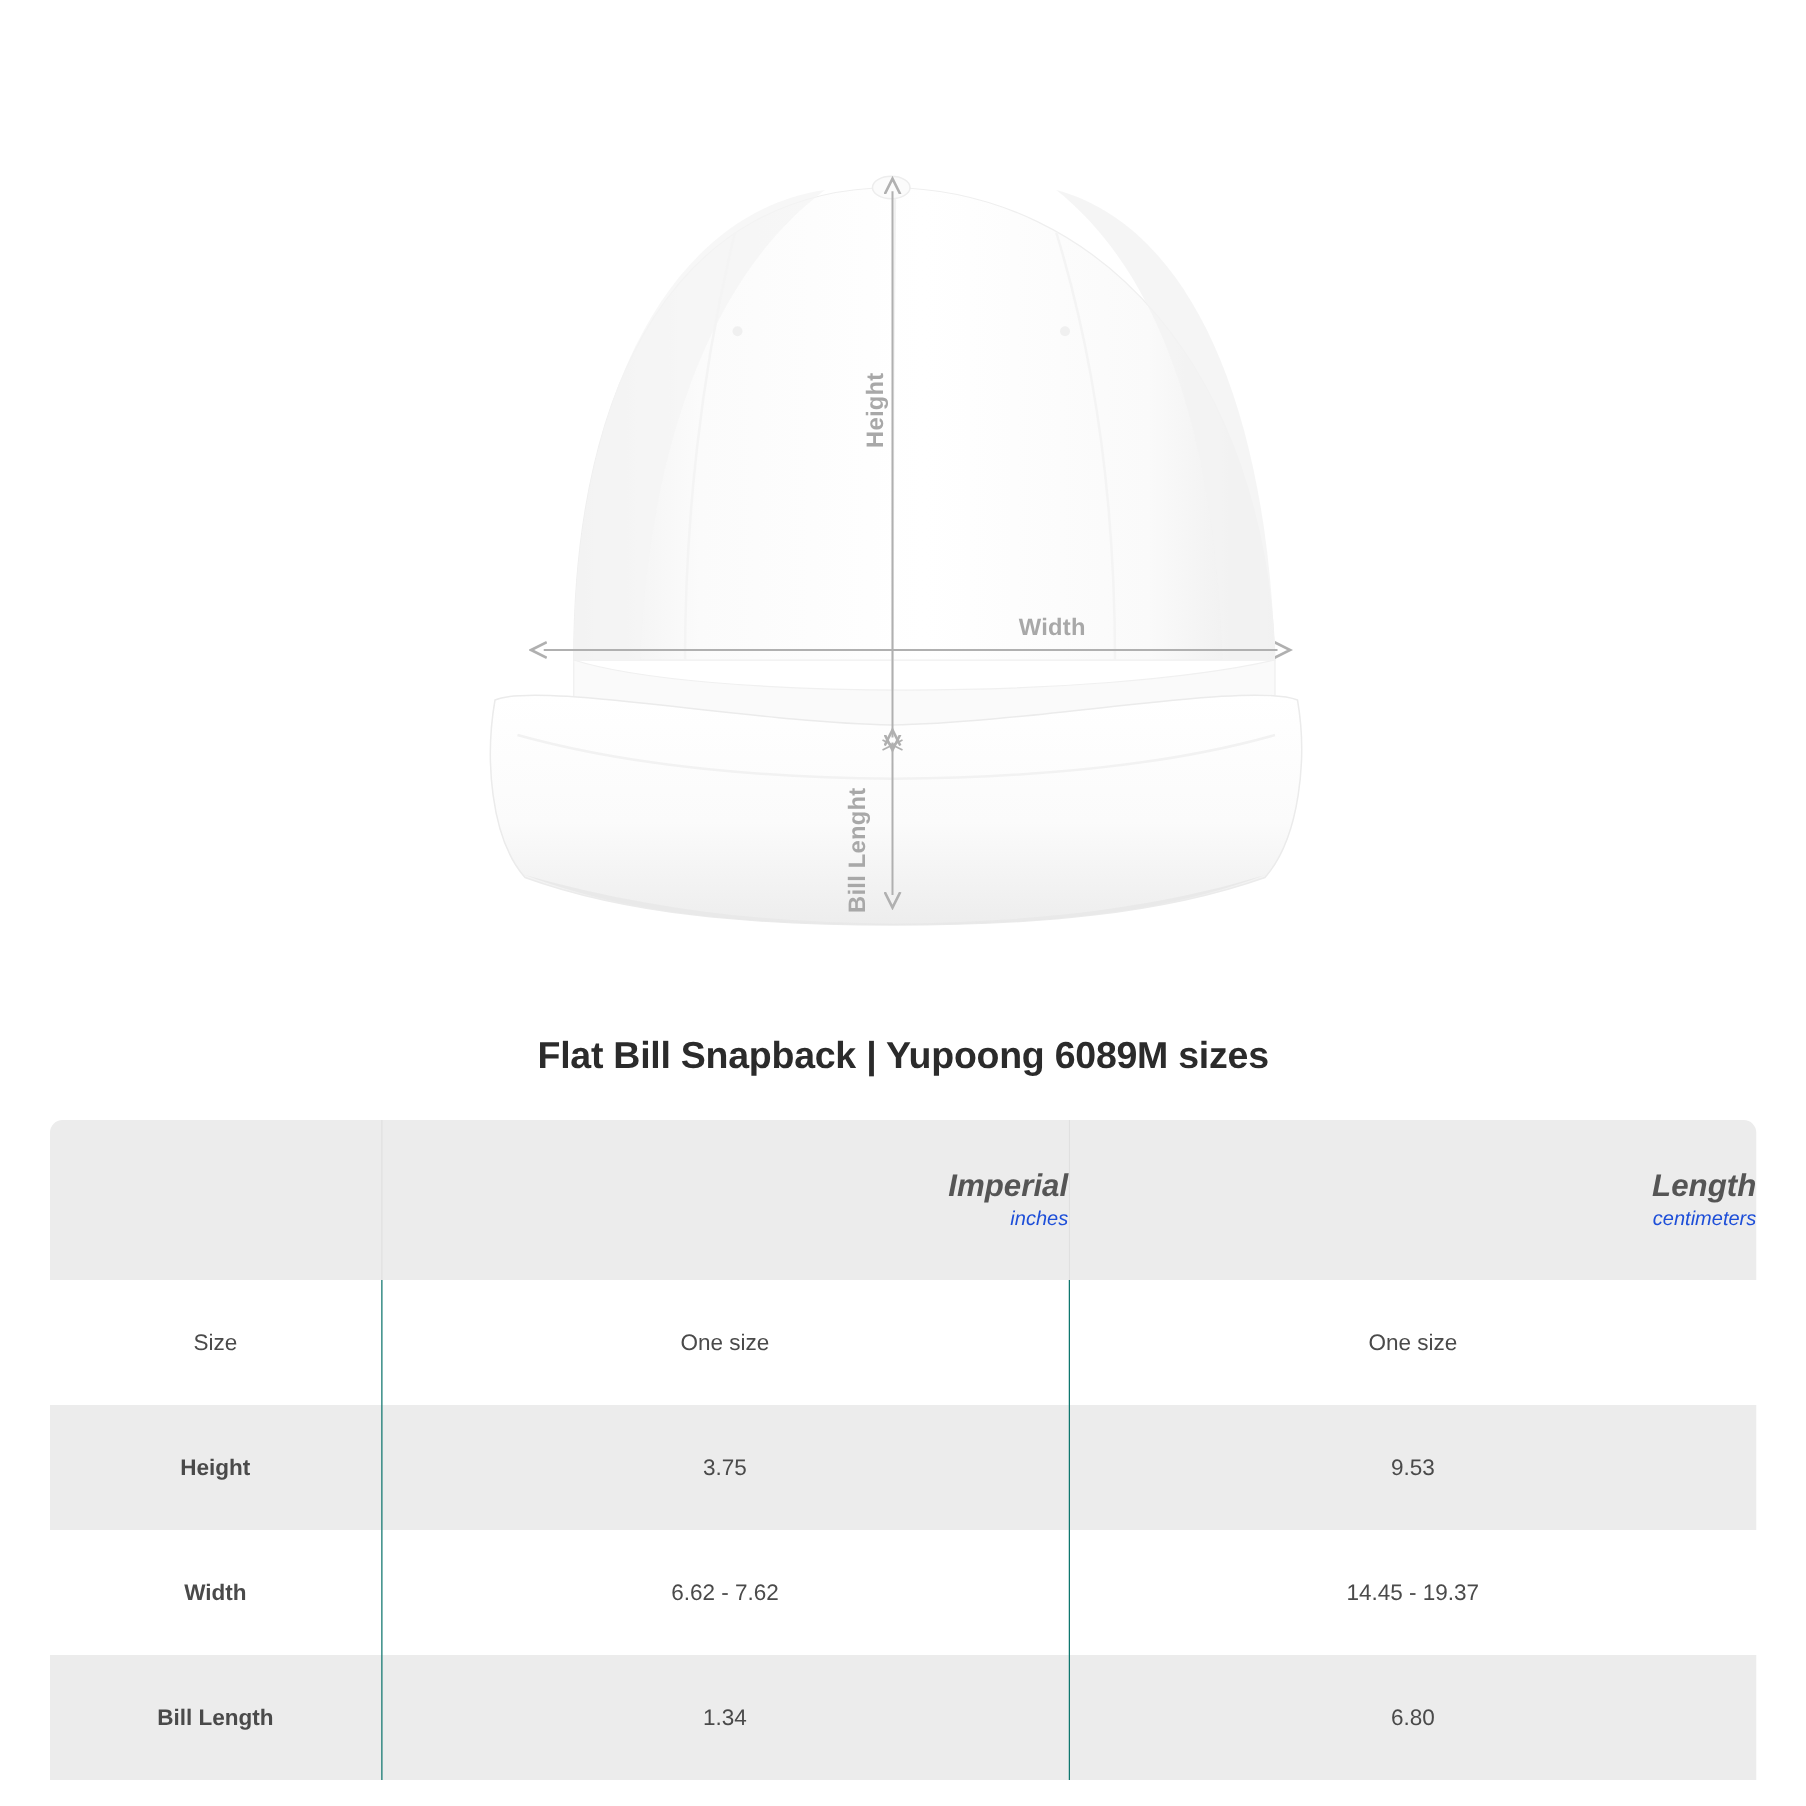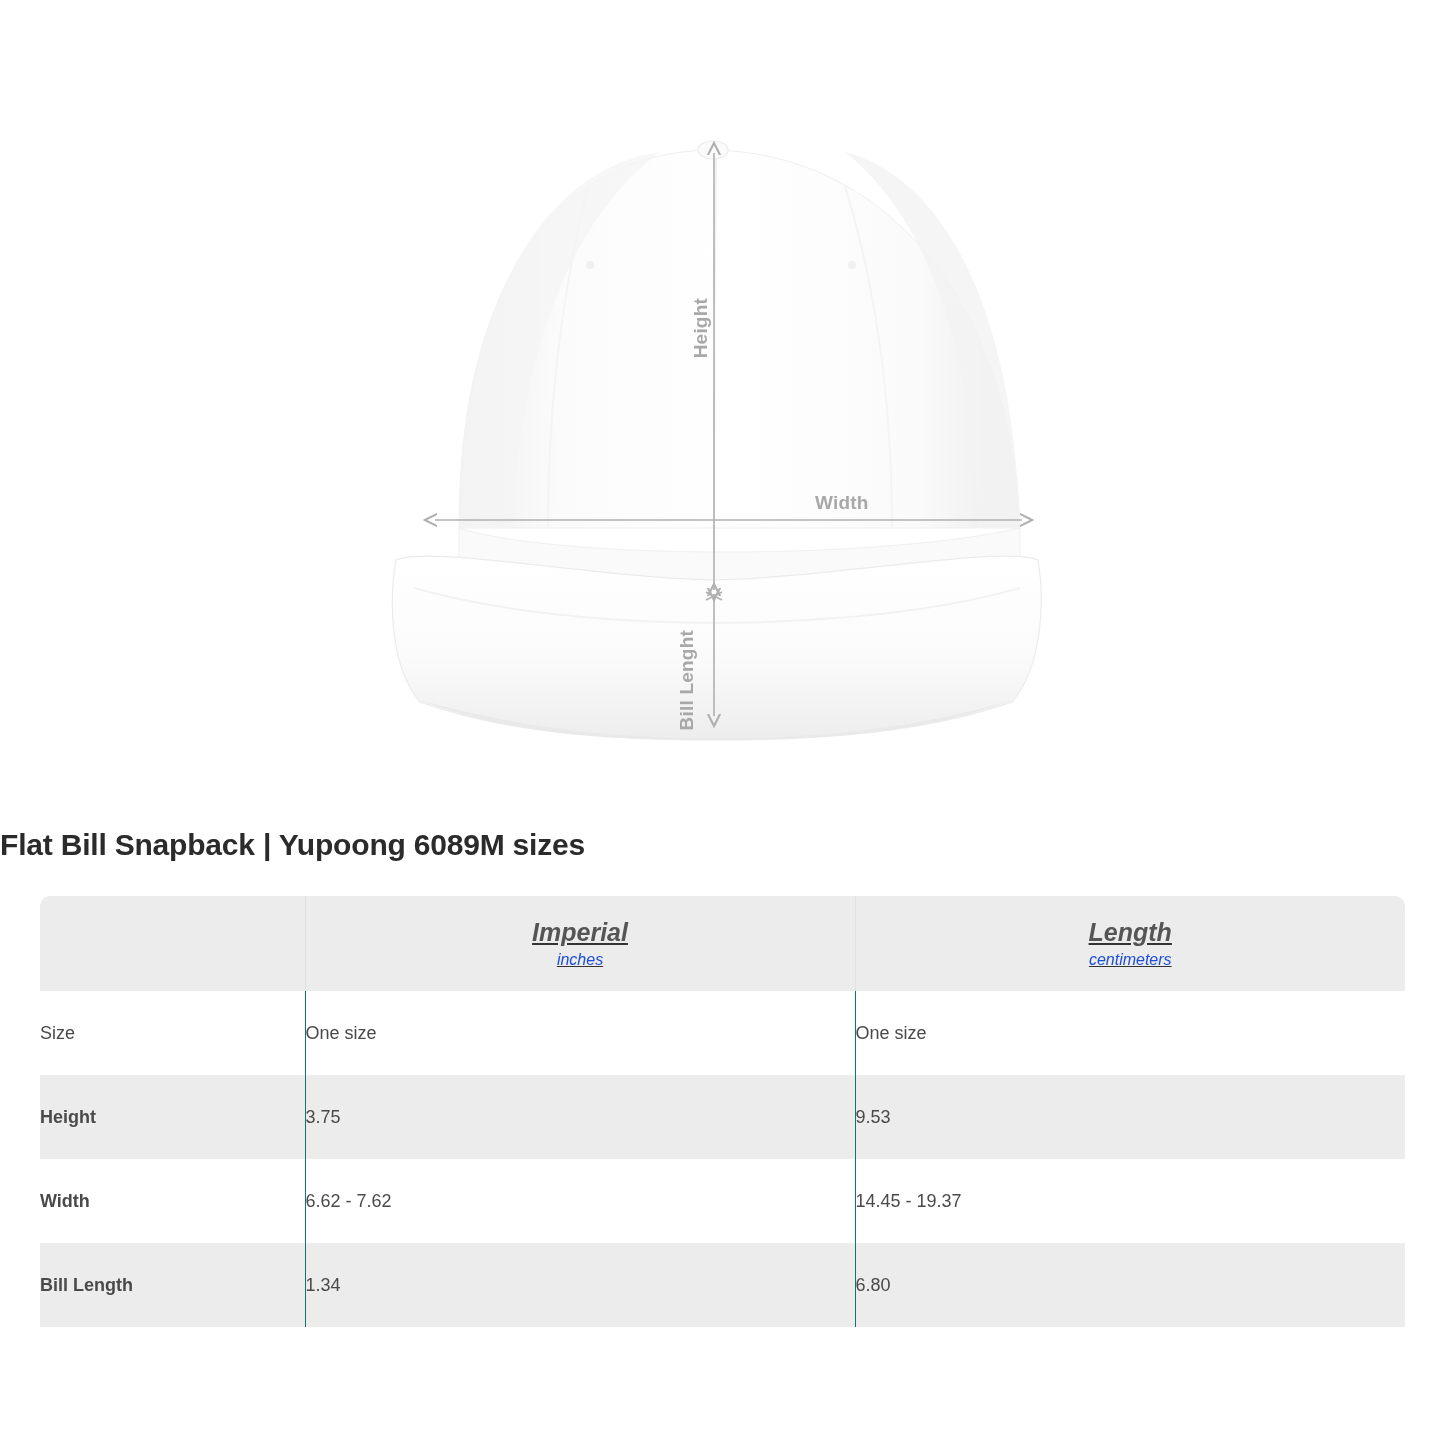--- a/index.html
+++ b/index.html
@@ -54,21 +54,21 @@
     left: 815px;
     top: 492px;
   }
   #bill-label {
     left: 676px;
     top: 630px;
   }
 
   
   .titles {
-    text-align: left;
+    text-align: center;
     padding-top: 18px;
   }
   .chart-title {
     font-size: 30px;
     font-weight: bold;
     color: #2b2b2b;
     margin: 0 0 14px 0;
     letter-spacing: -0.2px;
   }
   .chart-note {
@@ -86,24 +86,23 @@
     width: 1365px;
     border-collapse: collapse;
     table-layout: fixed;
   }
   table.size-table td, table.size-table th {
     padding: 0;
     border: none;
   }
   .hdr-row td {
     background: #ececec;
-    height: 95px;
+    height: 128px;
     vertical-align: middle;
-    text-align: center;
-    text-decoration: underline;
+    text-align: right;
   }
   .hdr-row td.corner {
     background: #ececec;
     border-top-left-radius: 10px;
     border-bottom-left-radius: 0;
   }
   .hdr-row td.last {
     border-top-right-radius: 10px;
   }
   .hdr-main {
@@ -113,22 +112,22 @@
     color: #555555;
     line-height: 1.15;
   }
   .hdr-sub {
     font-size: 16px;
     font-style: italic;
     color: #1d4ed8;
     margin-top: 4px;
   }
   .body-row td {
-    height: 84px;
-    text-align: left;
+    height: 100px;
+    text-align: center;
     vertical-align: middle;
     font-size: 18px;
     color: #4a4a4a;
   }
   .body-row.shaded td {
     background: #ececec;
   }
   .body-row.plain td {
     background: #ffffff;
   }

